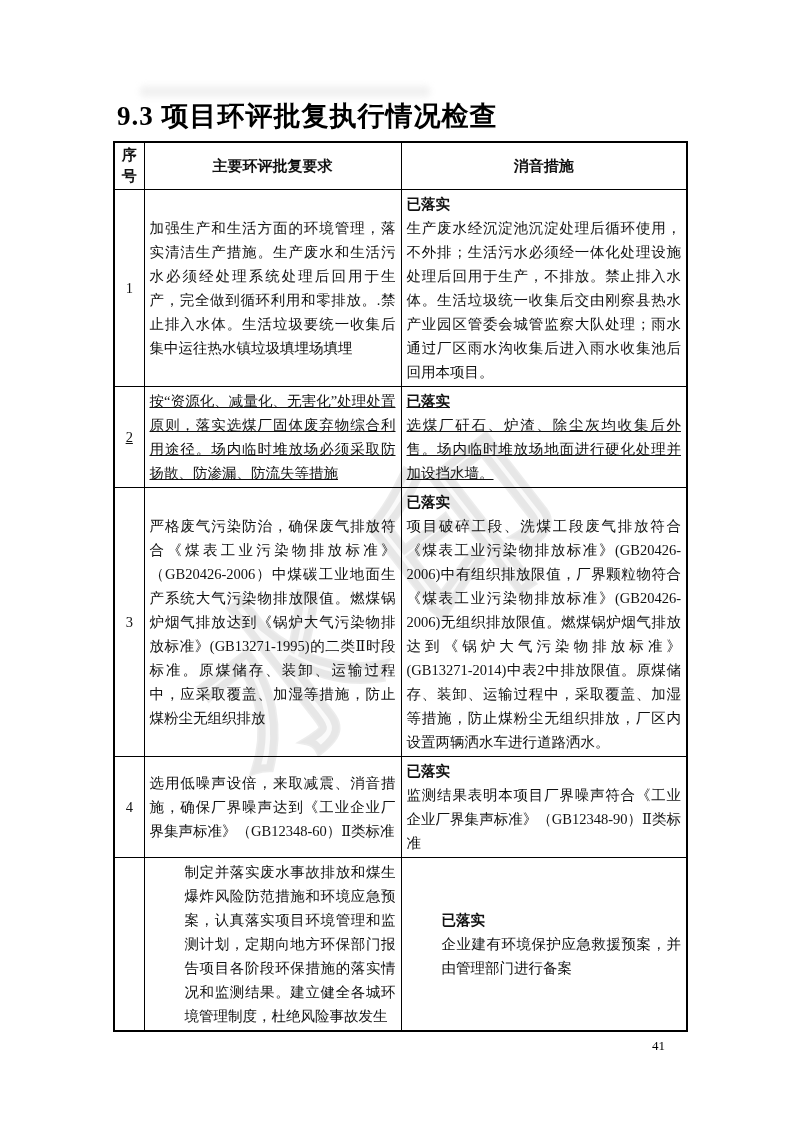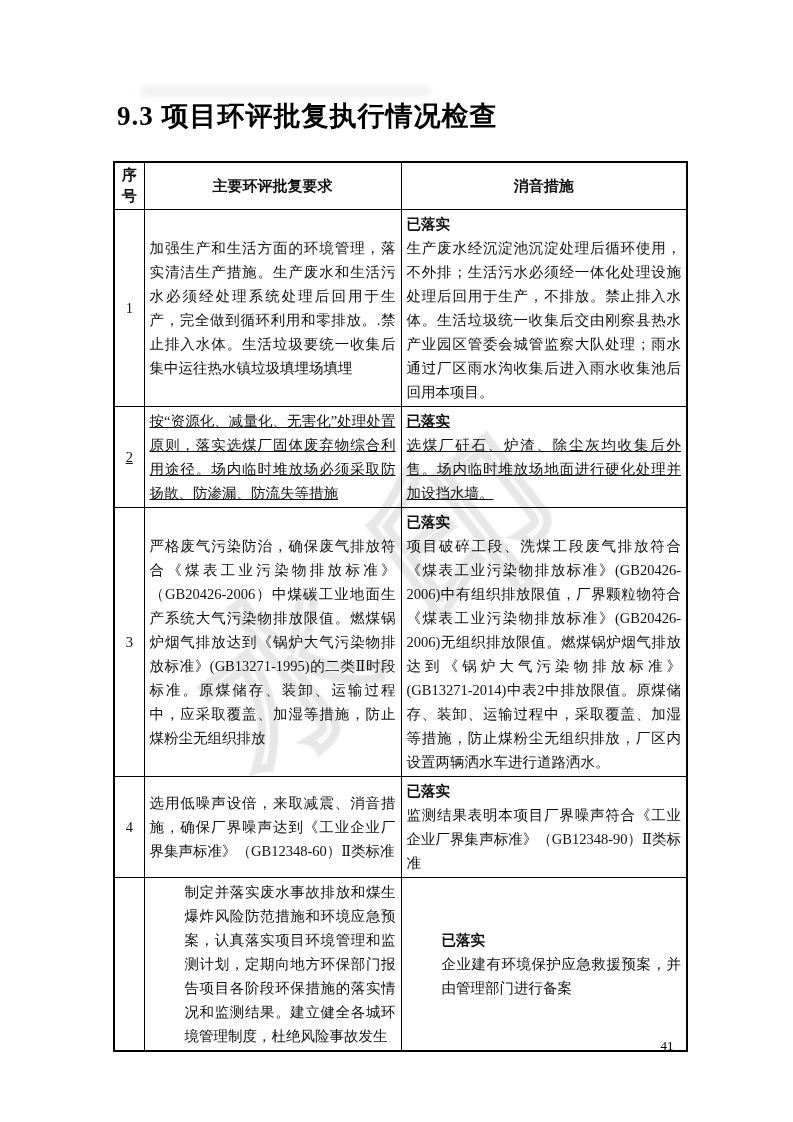--- a/index.html
+++ b/index.html
@@ -28,21 +28,20 @@
 
   .doc-title{
     position:absolute;left:117px;top:98px;margin:0;
     font-size:27px;font-weight:bold;letter-spacing:1px;color:#000;
   }
 
   table.review{
     position:absolute;left:113px;top:141px;
     width:573px;table-layout:fixed;border-collapse:collapse;
     background:transparent;
-    margin-top:20px;
   }
   table.review col.c-seq{width:30px;}
   table.review col.c-req{width:257px;}
   table.review col.c-status{width:286px;}
   table.review th,table.review td{
     border:1px solid #000;vertical-align:middle;
     font-size:14.5px;line-height:24px;color:#111;
     padding:2px 5px;box-sizing:border-box;overflow:hidden;
   }
   table.review{border:2px solid #000;}
@@ -57,21 +56,21 @@
   .status-label{display:block;font-weight:bold;text-align:left;}
   .status-detail{display:block;}
 
   tr.r1 td{height:172px;}
   tr.r2 td{height:93px;text-decoration:underline;}
   tr.r3 td{height:237px;}
   tr.r4 td{height:78px;}
   tr.r5 td{height:140px;padding-left:40px;}
 
   .page-number{
-    position:absolute;left:652px;top:1038px;width:30px;text-align:center;
+    position:absolute;left:652px;top:1038px;width:30px;text-align:left;
     font-size:13px;color:#000;
   }
 </style>
 </head>
 <body>
 
 <div class="page">
 
   <div class="smudge"></div>
 

